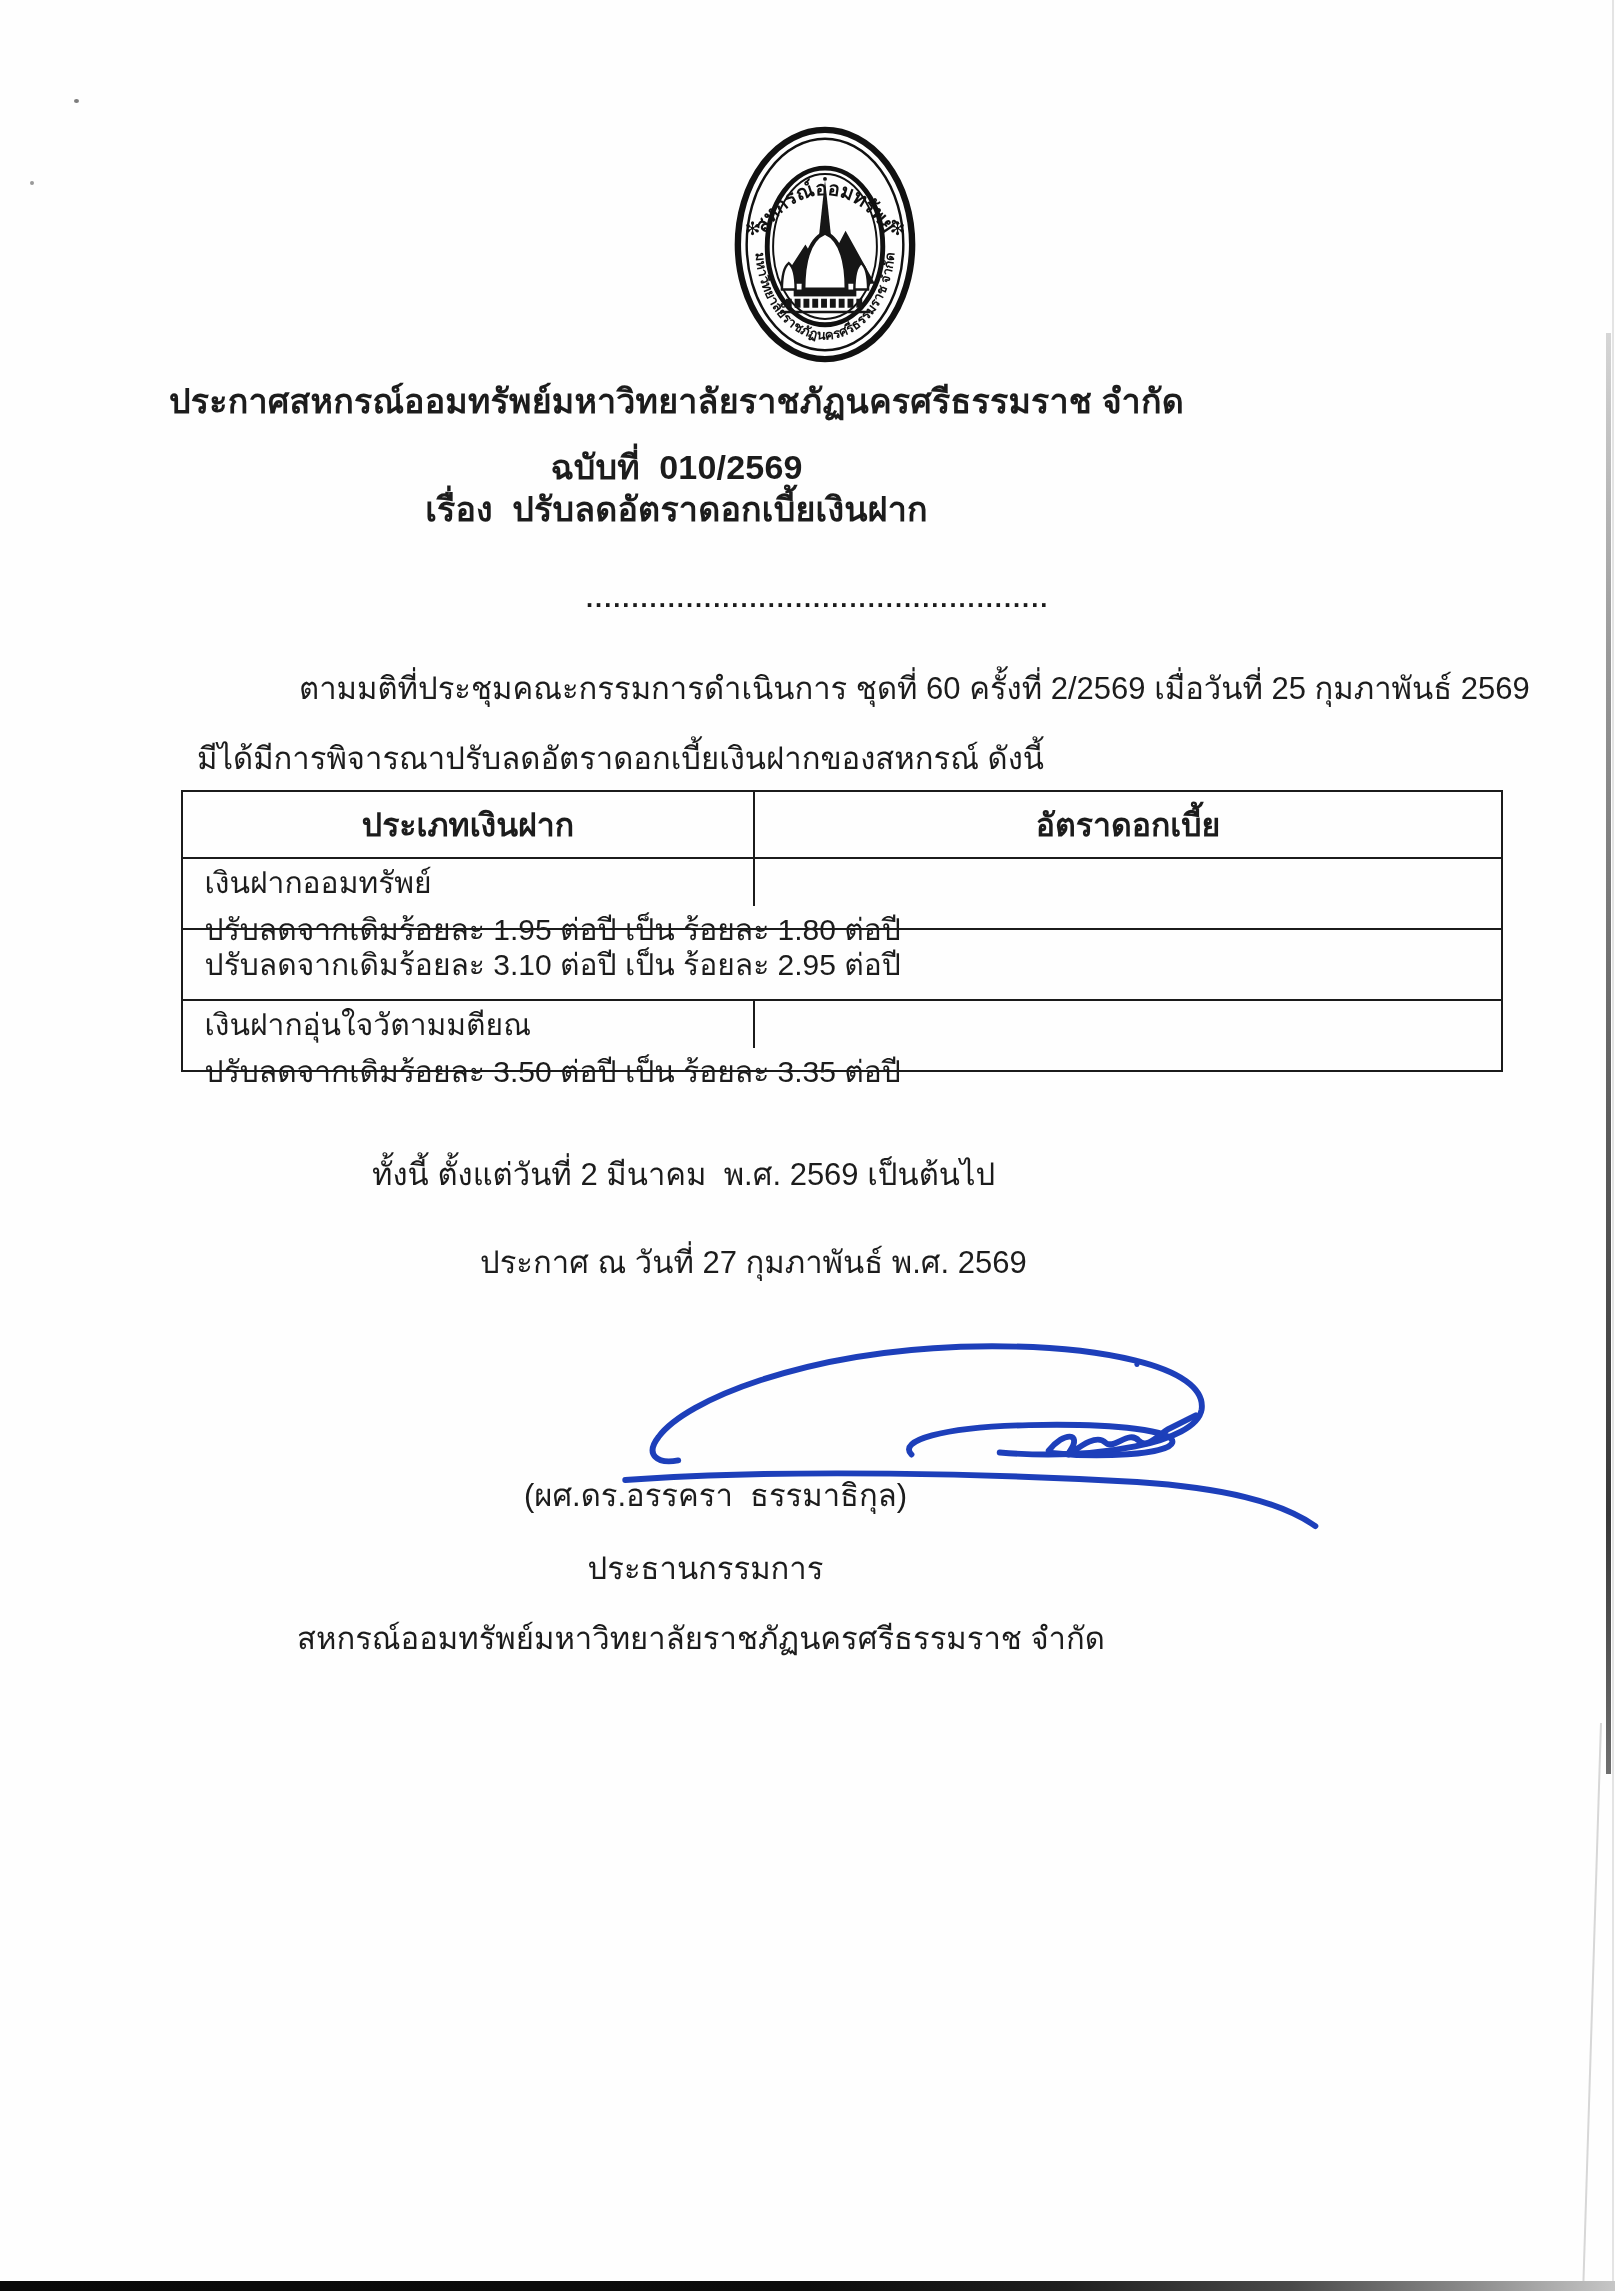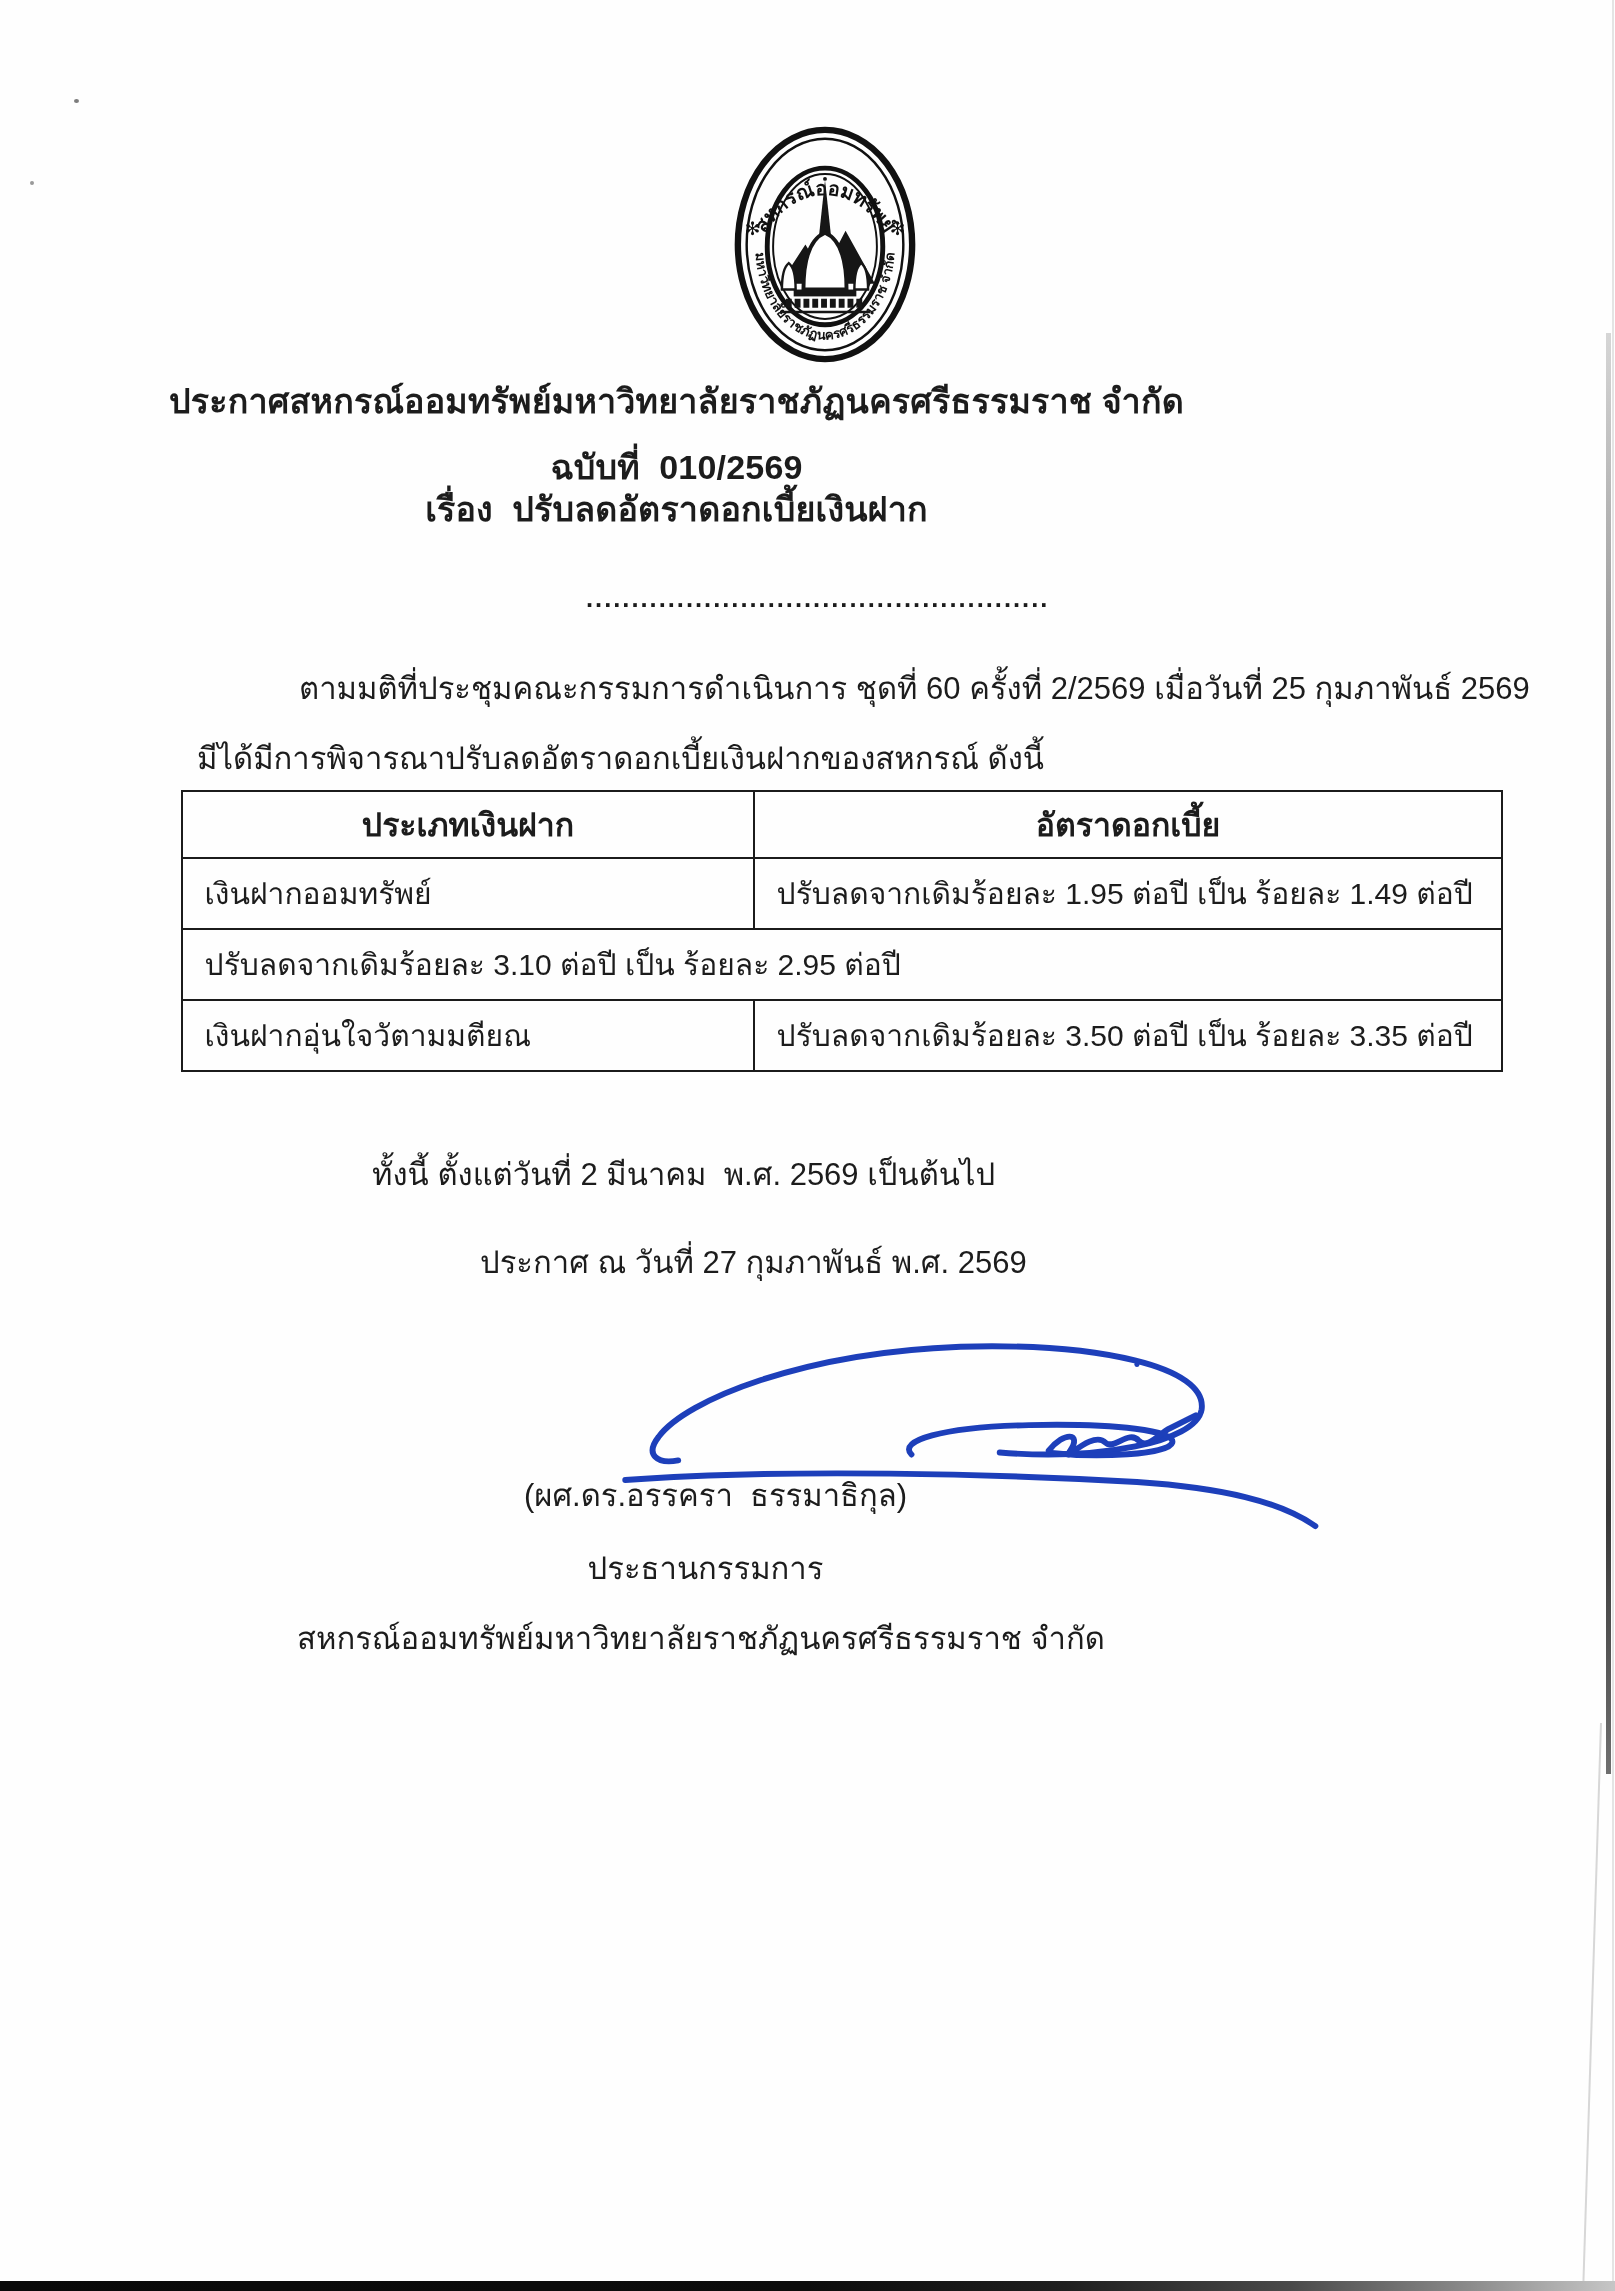--- a/index.html
+++ b/index.html
@@ -20,21 +20,21 @@
     overflow:hidden;text-align:center;
     font-size:25.5px;font-weight:700;letter-spacing:2px;
   }
   
   .doc-table{
     position:absolute;left:181px;top:790px;width:1318px;
     border:2.9px solid #1b1b1b;background:transparent;
   }
   .t-row{display:flex;border-top:2px solid #1b1b1b;}
   .t-row.head{border-top:none;height:65px;}
-  .t-row.data{height:69px;}
+  .t-row.data{height:69px;flex-direction:column;}
   .t-cell{display:flex;align-items:center;box-sizing:border-box;}
   .t-cell.c1{width:572px;border-right:2px solid #1b1b1b;padding-left:21.6px;}
   .t-cell.c2{flex:1;padding-left:21.6px;}
   .t-row.head .t-cell{justify-content:center;padding-left:0;font-weight:700;font-size:32px;}
   .t-row.data .t-cell{font-size:30px;}
   
   .speck{position:absolute;border-radius:50%;}
   .edge-hairline{position:absolute;left:1612px;top:0;width:2px;height:2292px;background:#e4e4e4;}
   .edge-right-line{
     position:absolute;left:1606px;top:333px;width:4.9px;height:1441px;
@@ -94,21 +94,21 @@
   <div class="abs bodytext" style="left:299px;top:663px;">ตามมติที่ประชุมคณะกรรมการดำเนินการ ชุดที่ 60 ครั้งที่ 2/2569 เมื่อวันที่ 25 กุมภาพันธ์ 2569</div>
   <div class="abs bodytext" style="left:197px;top:733px;">มีได้มีการพิจารณาปรับลดอัตราดอกเบี้ยเงินฝากของสหกรณ์ ดังนี้</div>
 
   <div class="doc-table">
     <div class="t-row head">
       <div class="t-cell c1">ประเภทเงินฝาก</div>
       <div class="t-cell c2">อัตราดอกเบี้ย</div>
     </div>
     <div class="t-row data">
       <div class="t-cell c1">เงินฝากออมทรัพย์</div>
-      <div class="t-cell c2">ปรับลดจากเดิมร้อยละ 1.95 ต่อปี เป็น ร้อยละ 1.49 ต่อปี</div>
+      <div class="t-cell c2">ปรับลดจากเดิมร้อยละ 1.95 ต่อปี เป็น ร้อยละ 1.80 ต่อปี</div>
     </div>
     <div class="t-row data">
       <div class="t-cell c2">ปรับลดจากเดิมร้อยละ 3.10 ต่อปี เป็น ร้อยละ 2.95 ต่อปี</div>
     </div>
     <div class="t-row data">
       <div class="t-cell c1">เงินฝากอุ่นใจวัตามมตียณ</div>
       <div class="t-cell c2">ปรับลดจากเดิมร้อยละ 3.50 ต่อปี เป็น ร้อยละ 3.35 ต่อปี</div>
     </div>
   </div>
 

